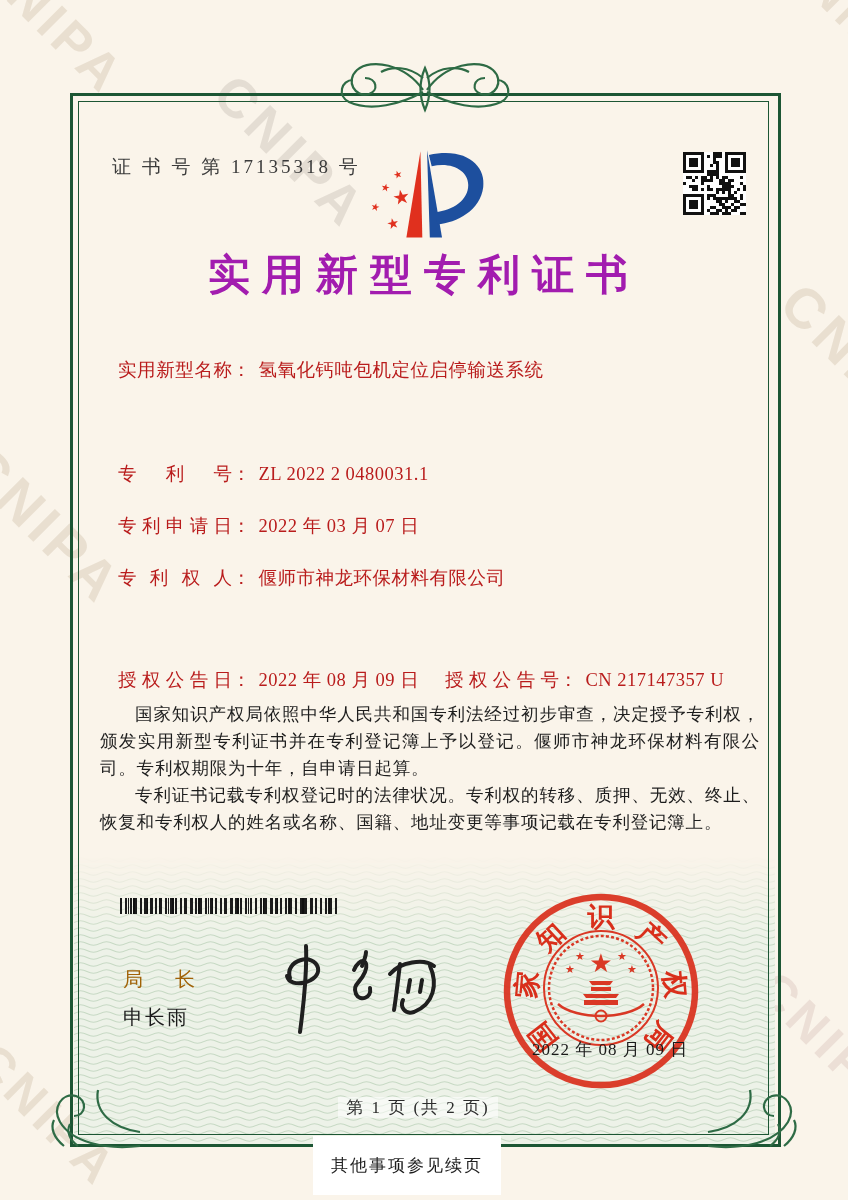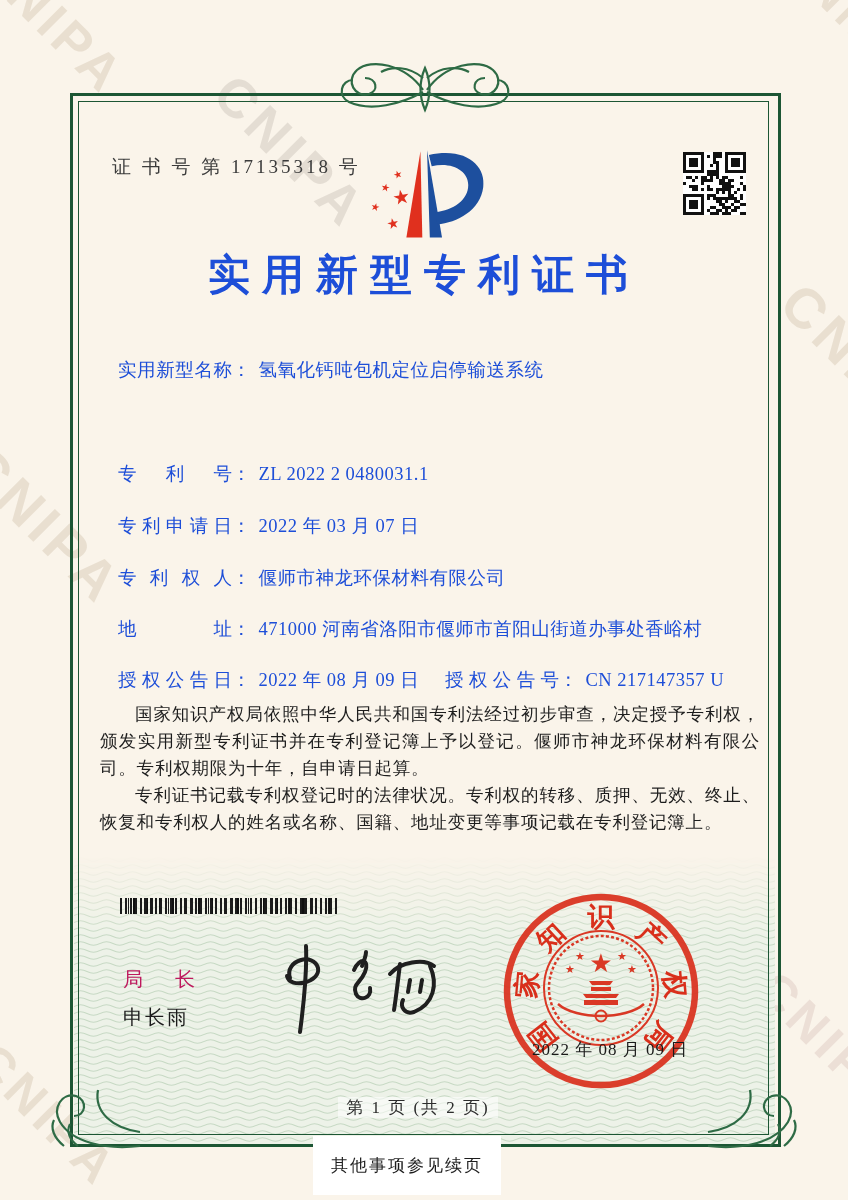--- a/index.html
+++ b/index.html
@@ -35,44 +35,44 @@
   
   .waveband{position:absolute;left:74px;top:856px;width:701px;height:288px;z-index:1;
     -webkit-mask-image:linear-gradient(to bottom,transparent 0,#000 80px);
     mask-image:linear-gradient(to bottom,transparent 0,#000 80px);}
 
   
   .cert-no{position:absolute;left:112px;top:154px;font-size:19px;letter-spacing:3px;color:#3b3b3b;z-index:3;}
   .logo{position:absolute;left:352px;top:134px;z-index:3;}
   .qr{position:absolute;left:683px;top:152px;background:#fff;z-index:3;}
   .title{position:absolute;left:0;top:247px;width:100%;text-align:center;
-    font-size:42px;font-weight:bold;letter-spacing:12px;color:#1d4ed8;z-index:3;}
-
-  
-  .row{position:absolute;left:118px;right:84px;font-size:18.5px;color:#1d4ed8;z-index:3;}
+    font-size:42px;font-weight:bold;letter-spacing:12px;color:#a21caf;z-index:3;}
+
+  
+  .row{position:absolute;left:118px;right:84px;font-size:18.5px;color:#b91c1c;z-index:3;}
   .flabel{display:inline-block;width:114px;text-align:justify;text-align-last:justify;vertical-align:top;}
   .colon{display:inline-block;margin-right:8px;}
   .fval{letter-spacing:0.5px;}
   .row-pair2{position:absolute;left:327px;top:0;white-space:nowrap;}
   .r1{top:357px}.r2{top:409px}.r3{top:461px}.r4{top:513px}
   .r5{top:565px}.r6{top:616px}.r7{top:667px}
 
   
   .body-text{position:absolute;left:100px;right:88px;top:701px;z-index:3;
     font-size:17.5px;line-height:27px;letter-spacing:0.8px;color:#1d1d1d;text-align:justify;}
   .body-text p{margin:0;text-indent:2em;}
 
   
   .barcode{position:absolute;left:120px;top:898px;width:218px;height:16px;z-index:3;
     background-image:
       repeating-linear-gradient(90deg,#1b1b1b 0 2px,transparent 2px 5px),
       repeating-linear-gradient(90deg,#1b1b1b 0 1px,transparent 1px 8px),
       repeating-linear-gradient(90deg,#101010 0 2px,transparent 2px 13px);}
   .officer-role{position:absolute;left:123px;top:966px;font-size:20px;letter-spacing:6px;
-    font-family:Liberation Sans, sans-serif;color:#be185d;z-index:3;}
+    font-family:Liberation Sans, sans-serif;color:#a16207;z-index:3;}
   .officer-name{position:absolute;left:123px;top:1004px;font-size:20px;letter-spacing:2px;
     font-family:"Liberation Sans","DejaVu Sans",sans-serif;color:#1c1c1c;z-index:3;}
   .signature{position:absolute;left:262px;top:940px;z-index:3;}
   .seal{position:absolute;left:496px;top:886px;z-index:4;}
   .seal-date{position:absolute;left:520px;top:1038px;width:180px;text-align:center;
     font-size:17px;color:#1a1a1a;letter-spacing:1px;z-index:5;}
 
   .page-num{position:absolute;left:0;right:50px;top:1096px;text-align:center;font-size:17px;
     letter-spacing:2px;color:#2c2c2c;z-index:3;padding-left:38px;}
   .page-num span{background:rgba(255,255,255,.55);padding:1px 8px;}
@@ -284,23 +284,20 @@
   </div>
   <div class="row r3">
     <span class="flabel">专利号</span><span class="colon">：</span><span class="fval">ZL 2022 2 0480031.1</span>
   </div>
   <div class="row r4">
     <span class="flabel">专利申请日</span><span class="colon">：</span><span class="fval">2022 年 03 月 07 日</span>
   </div>
   <div class="row r5">
     <span class="flabel">专利权人</span><span class="colon">：</span><span class="fval">偃师市神龙环保材料有限公司</span>
   </div>
-  <div class="row r6">
-    <span class="flabel">地址</span><span class="colon">：</span><span class="fval">471000 河南省洛阳市偃师市首阳山街道办事处香峪村</span>
-  </div>
   <div class="row r7">
     <span class="flabel">授权公告日</span><span class="colon">：</span><span class="fval">2022 年 08 月 09 日</span>
     <span class="row-pair2">
       <span class="flabel">授权公告号</span><span class="colon">：</span><span class="fval">CN 217147357 U</span>
     </span>
   </div>
 
   <div class="body-text">
     <p>国家知识产权局依照中华人民共和国专利法经过初步审查，决定授予专利权，颁发实用新型专利证书并在专利登记簿上予以登记。偃师市神龙环保材料有限公司。专利权期限为十年，自申请日起算。</p>
     <p>专利证书记载专利权登记时的法律状况。专利权的转移、质押、无效、终止、恢复和专利权人的姓名或名称、国籍、地址变更等事项记载在专利登记簿上。</p>

